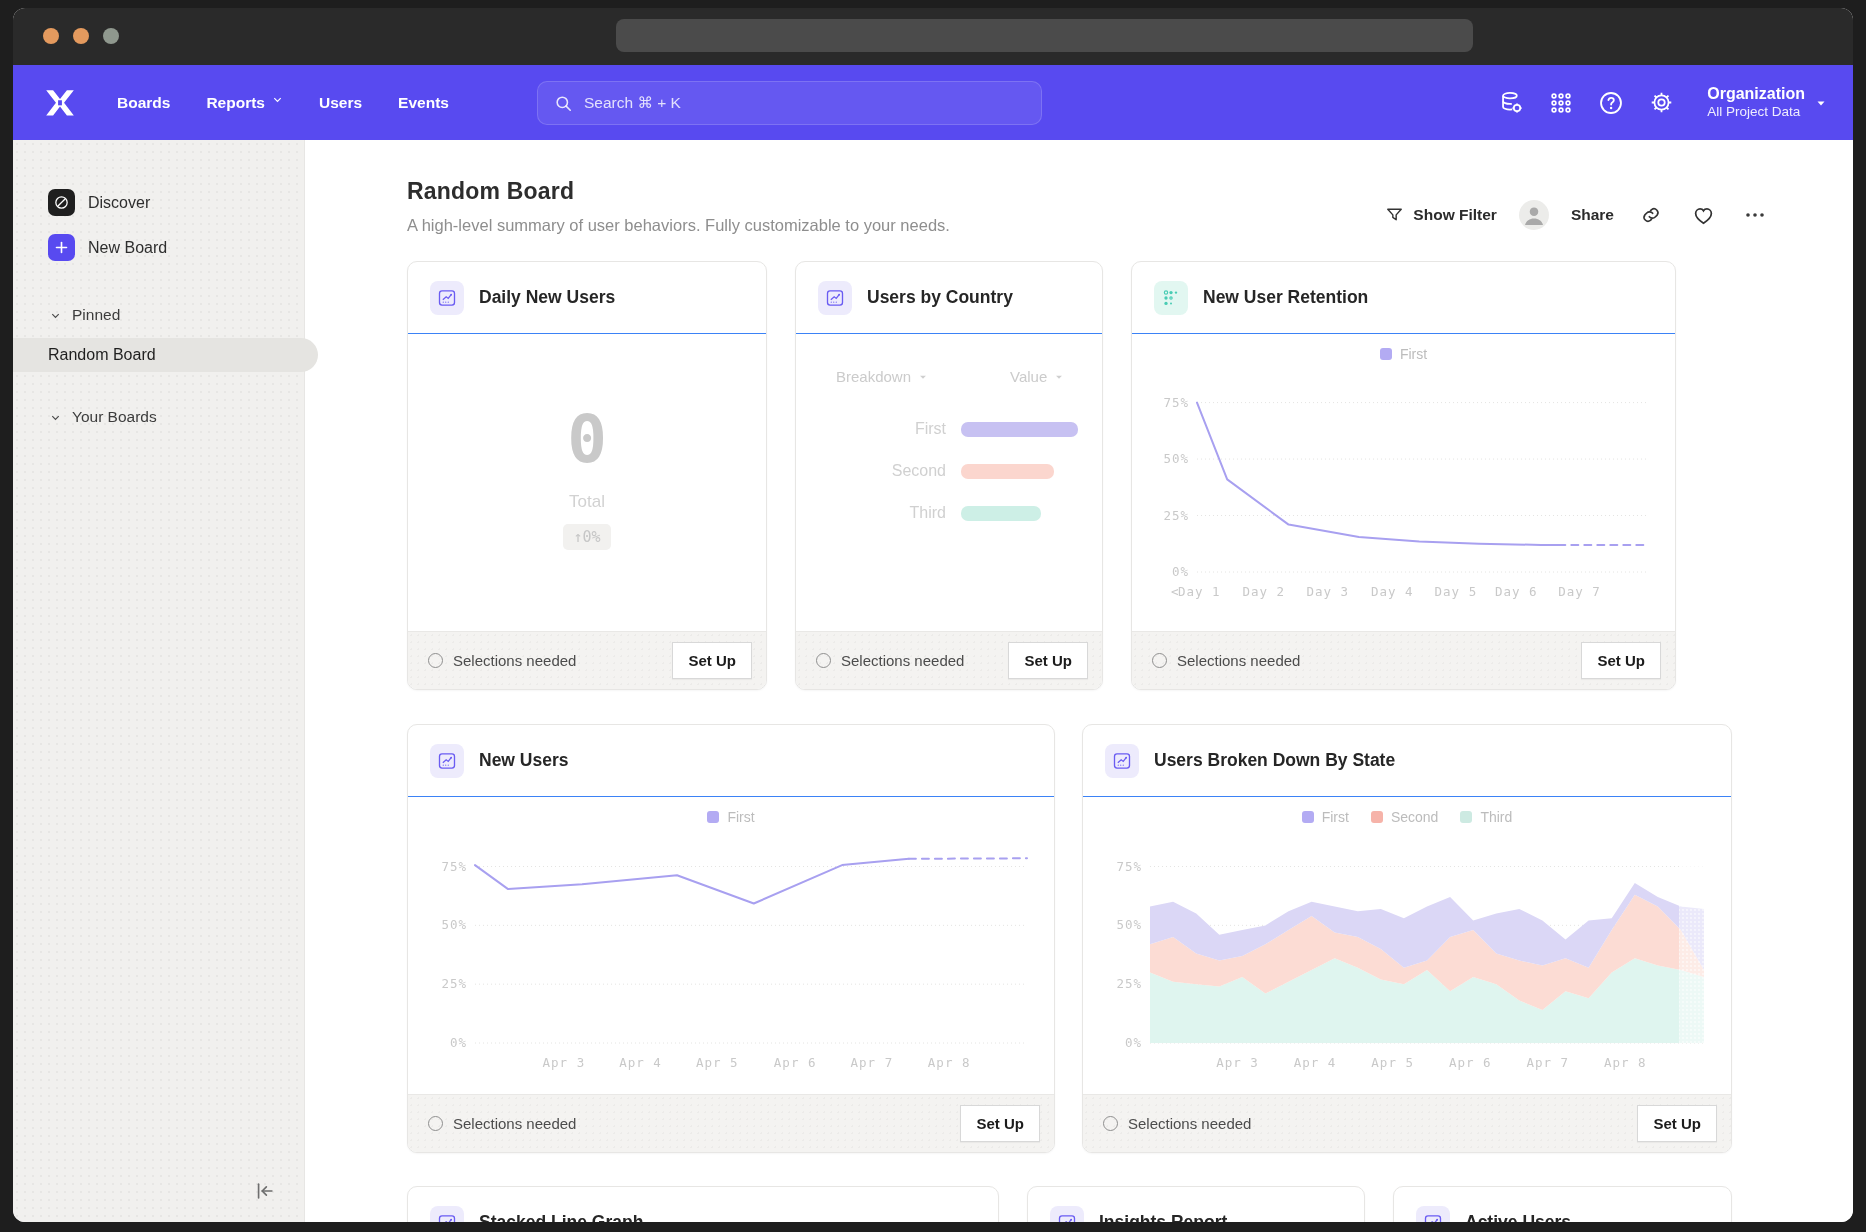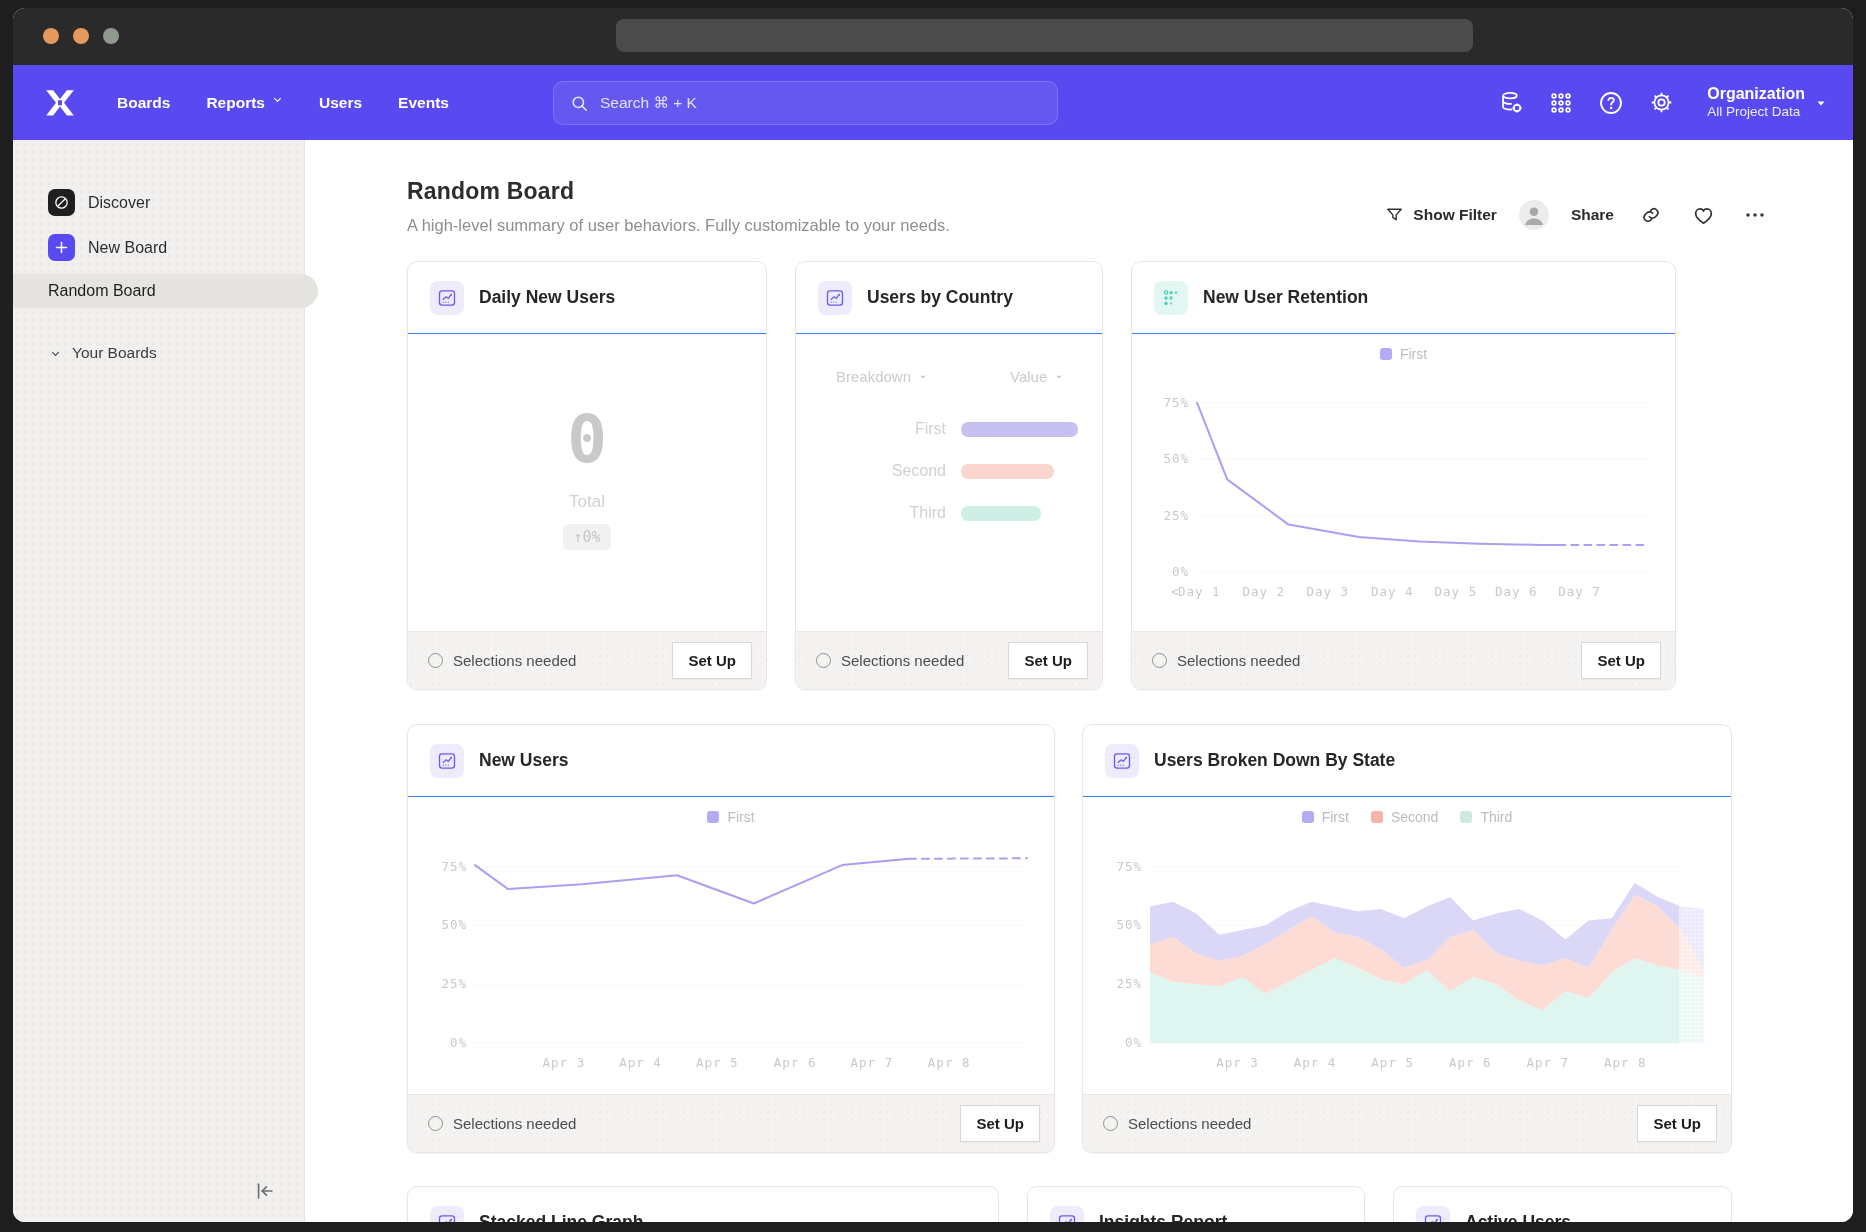--- a/index.html
+++ b/index.html
@@ -12,21 +12,21 @@
   .dot{width:16px;height:16px;border-radius:50%;}
   .d1,.d2{background:#e49a5e;}
   .d3{background:#8f988e;}
   .urlbar{position:absolute;left:603px;top:11px;width:857px;height:33px;border-radius:8px;background:#4b4b4b;}
   
   .navbar{height:75px;background:#584af0;display:flex;align-items:center;position:relative;padding:0 0 0 30px;}
   .logo{width:34px;height:30px;margin-right:26px;flex:none;}
   .nav-items{display:flex;align-items:center;gap:8px;}
   .nav-item{color:#fff;font-size:15.5px;font-weight:600;padding:8px 14px;border-radius:8px;cursor:pointer;
     display:flex;gap:7px;white-space:nowrap;}
-  .search{position:absolute;left:540px;top:16px;width:505px;height:44px;border-radius:10px;
+  .search{position:absolute;left:524px;top:16px;width:505px;height:44px;border-radius:10px;
     background:rgba(255,255,255,0.08);border:1px solid rgba(255,255,255,0.16);
     display:flex;align-items:center;gap:11px;padding:0 16px;box-sizing:border-box;}
   .search span{color:rgba(255,255,255,0.82);font-size:15.5px;}
   .nav-right{position:absolute;right:16px;top:0;height:75px;display:flex;align-items:center;gap:6px;}
   .nav-icon{width:44px;height:44px;border-radius:8px;display:flex;align-items:center;justify-content:center;cursor:pointer;}
   .org{display:flex;align-items:center;gap:10px;padding:6px 10px;border-radius:8px;cursor:pointer;margin-left:8px;}
   .org-name{color:#fff;font-size:16px;font-weight:700;line-height:1.25;}
   .org-proj{color:rgba(255,255,255,0.9);font-size:13.5px;line-height:1.25;}
   
   .main-row{display:flex;height:1082px;}
@@ -198,20 +198,26 @@
       <div class="sb-row">
         <span class="sb-icon purple">
           <svg width="15" height="15" viewBox="0 0 24 24" stroke="#fff" stroke-width="2.6" stroke-linecap="round">
             <line x1="12" y1="4" x2="12" y2="20"></line>
               <line x1="4" y1="12" x2="20" y2="12"></line>
           </svg>
         </span>
         <span>New Board</span>
       </div>
 
+      <div class="sb-section">
+        <svg width="11" height="11" viewBox="0 0 24 24" fill="none" stroke="#4a4a4a" stroke-width="2.6">
+          <polyline points="5,9 12,16 19,9"></polyline>
+        </svg>
+        <span>Pinned</span>
+      </div>
       <div class="sb-pill">
         <span>Random Board</span>
       </div>
 
       <div class="sb-section">
         <svg width="11" height="11" viewBox="0 0 24 24" fill="none" stroke="#4a4a4a" stroke-width="2.6">
           <polyline points="5,9 12,16 19,9"></polyline>
         </svg>
         <span>Your Boards</span>
       </div>

